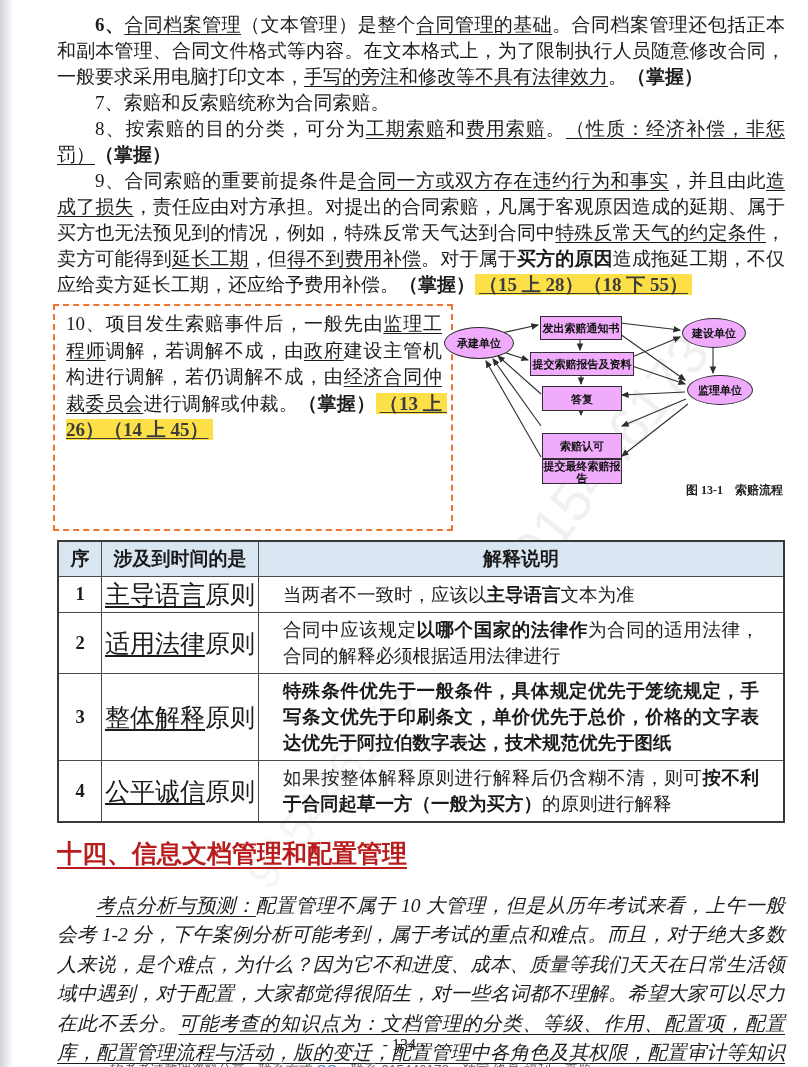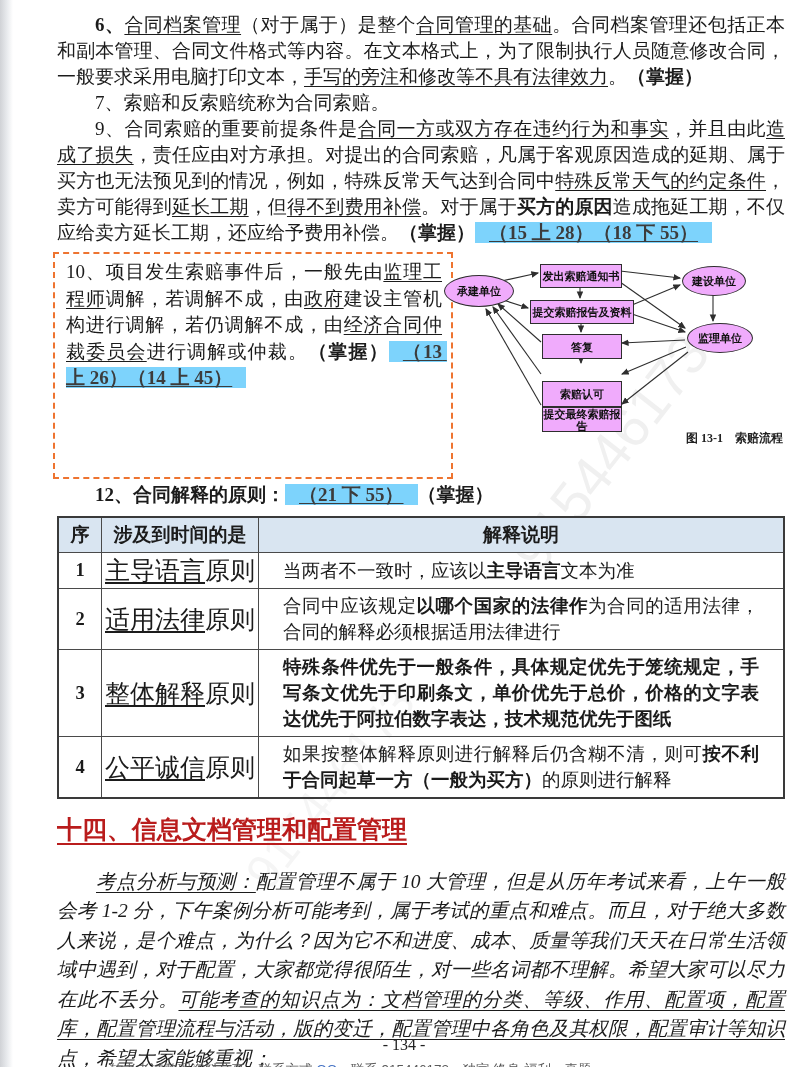--- a/index.html
+++ b/index.html
@@ -12,21 +12,21 @@
   .left-edge{position:absolute;left:0;top:0;width:13px;height:1067px;
     background:linear-gradient(90deg,#d0d2d6,#e9ebee 55%,#ffffff);}
   .main{position:absolute;left:57px;top:12px;width:728px;}
   p{margin:0;}
   .para{font-size:19px;line-height:26px;text-align:justify;text-indent:2em;}
   .seg{white-space:pre-wrap;}
   .seg-n{font-weight:normal;}
   .seg-b{font-weight:bold;}
   .seg-bu{font-weight:normal;text-decoration:underline;text-underline-offset:3px;}
   .seg-hl{font-weight:bold;text-decoration:underline;text-underline-offset:2px;
-          background:#7dd3fc;color:#3c3c3c;padding:0 14px;}
+          background:#fde047;color:#3c3c3c;padding:0 4px;}
   
   .claim-row{position:relative;height:230px;margin-top:4px;}
   .claim-box{position:absolute;left:-4px;top:2px;width:376px;height:210px;
     border:2px dashed #EE7430;padding:5px 9px 8px 11px;}
   .box-para{font-size:19px;line-height:26.5px;text-align:justify;text-indent:0;}
   
   .flowchart{position:absolute;left:378px;top:2px;width:348px;height:212px;}
   .fc-svg{position:absolute;left:0;top:0;}
   .fc-node{position:absolute;display:flex;align-items:center;justify-content:center;
     border:1.5px solid #2e2e2e;background:#f0abfc;font-weight:bold;
@@ -65,22 +65,23 @@
 </head>
 <body>
 
 <div class="left-edge"></div>
 
 <div class="wm" style="left:470px;top:420px;">915446173</div>
 <div class="wm" style="left:210px;top:760px;font-size:48px;color:rgba(90,90,90,0.06);">915446173</div>
 
 <div class="main">
 
-  <p class="para"><span class="seg seg-b">6、</span><span class="seg seg-bu">合同档案管理</span><span class="seg seg-n">（对于属于）是整个</span><span class="seg seg-bu">合同管理的基础</span><span class="seg seg-n">。合同档案管理还包括正本和副本管理、合同文件格式等内容。在文本格式上，为了限制执行人员随意修改合同，一般要求采用电脑打印文本，</span><span class="seg seg-bu">手写的旁注和修改等不具有法律效力</span><span class="seg seg-n">。</span><span class="seg seg-b">（掌握）</span></p>
+  <p class="para"><span class="seg seg-b">6、</span><span class="seg seg-bu">合同档案管理</span><span class="seg seg-n">（文本管理）是整个</span><span class="seg seg-bu">合同管理的基础</span><span class="seg seg-n">。合同档案管理还包括正本和副本管理、合同文件格式等内容。在文本格式上，为了限制执行人员随意修改合同，一般要求采用电脑打印文本，</span><span class="seg seg-bu">手写的旁注和修改等不具有法律效力</span><span class="seg seg-n">。</span><span class="seg seg-b">（掌握）</span></p>
   <p class="para"><span class="seg seg-n">7、索赔和反索赔统称为合同索赔。</span></p>
+  <p class="para"><span class="seg seg-n">8、按索赔的目的分类，可分为</span><span class="seg seg-bu">工期索赔</span><span class="seg seg-n">和</span><span class="seg seg-bu">费用索赔</span><span class="seg seg-n">。</span><span class="seg seg-bu">（性质：经济补偿，非惩罚）</span><span class="seg seg-b">（掌握）</span></p>
   <p class="para"><span class="seg seg-n">9、合同索赔的重要前提条件是</span><span class="seg seg-bu">合同一方或双方存在违约行为和事实</span><span class="seg seg-n">，并且由此</span><span class="seg seg-bu">造成了损失</span><span class="seg seg-n">，责任应由对方承担。对提出的合同索赔，凡属于客观原因造成的延期、属于买方也无法预见到的情况，例如，特殊反常天气达到合同中</span><span class="seg seg-bu">特殊反常天气的约定条件</span><span class="seg seg-n">，卖方可能得到</span><span class="seg seg-bu">延长工期</span><span class="seg seg-n">，但</span><span class="seg seg-bu">得不到费用补偿</span><span class="seg seg-n">。对于属于</span><span class="seg seg-b">买方的原因</span><span class="seg seg-n">造成拖延工期，不仅应给卖方延长工期，还应给予费用补偿。</span><span class="seg seg-b">（掌握）</span><span class="seg seg-hl">（15 上 28）（18 下 55）</span></p>
 
   <div class="claim-row">
     <div class="claim-box">
       <p class="box-para"><span class="seg seg-n">10、项目发生索赔事件后，一般先由</span><span class="seg seg-bu">监理工程师</span><span class="seg seg-n">调解，若调解不成，由</span><span class="seg seg-bu">政府</span><span class="seg seg-n">建设主管机构进行调解，若仍调解不成，由</span><span class="seg seg-bu">经济合同仲裁委员会</span><span class="seg seg-n">进行调解或仲裁。</span><span class="seg seg-b">（掌握）</span><span class="seg seg-hl">（13 上 26）（14 上 45）</span></p>
     </div>
 
     <div class="flowchart">
       <svg class="fc-svg" width="348" height="212" viewBox="0 0 348 212">
         <defs>
@@ -113,21 +114,20 @@
       <div class="fc-node" style="left:95px;top:48px;width:102px;height:22px;">提交索赔报告及资料</div>
       <div class="fc-node" style="left:107px;top:82px;width:78px;height:23px;">答复</div>
       <div class="fc-node" style="left:107px;top:129px;width:78px;height:24px;text-align:center;">索赔认可</div>
       <div class="fc-node" style="left:107px;top:155px;width:78px;height:23px;">提交最终索赔报告</div>
       <div class="fc-node fc-ellipse" style="left:247px;top:14px;width:62px;height:28px;">建设单位</div>
       <div class="fc-node fc-ellipse" style="left:252px;top:71px;width:64px;height:28px;">监理单位</div>
       <div class="fc-caption">图 13-1　索赔流程</div>
     </div>
   </div>
 
-  <p class="para" style="margin-top:2px;"><span class="seg seg-b">12、合同解释的原则：</span><span class="seg seg-hl">（21 下 55）</span><span class="seg seg-b">（掌握）</span></p>
 
   <table class="itable">
     <thead>
       <tr>
         <th class="col-no">序</th>
         <th class="col-principle">涉及到时间的是</th>
         <th>解释说明</th>
       </tr>
     </thead>
     <tbody>

